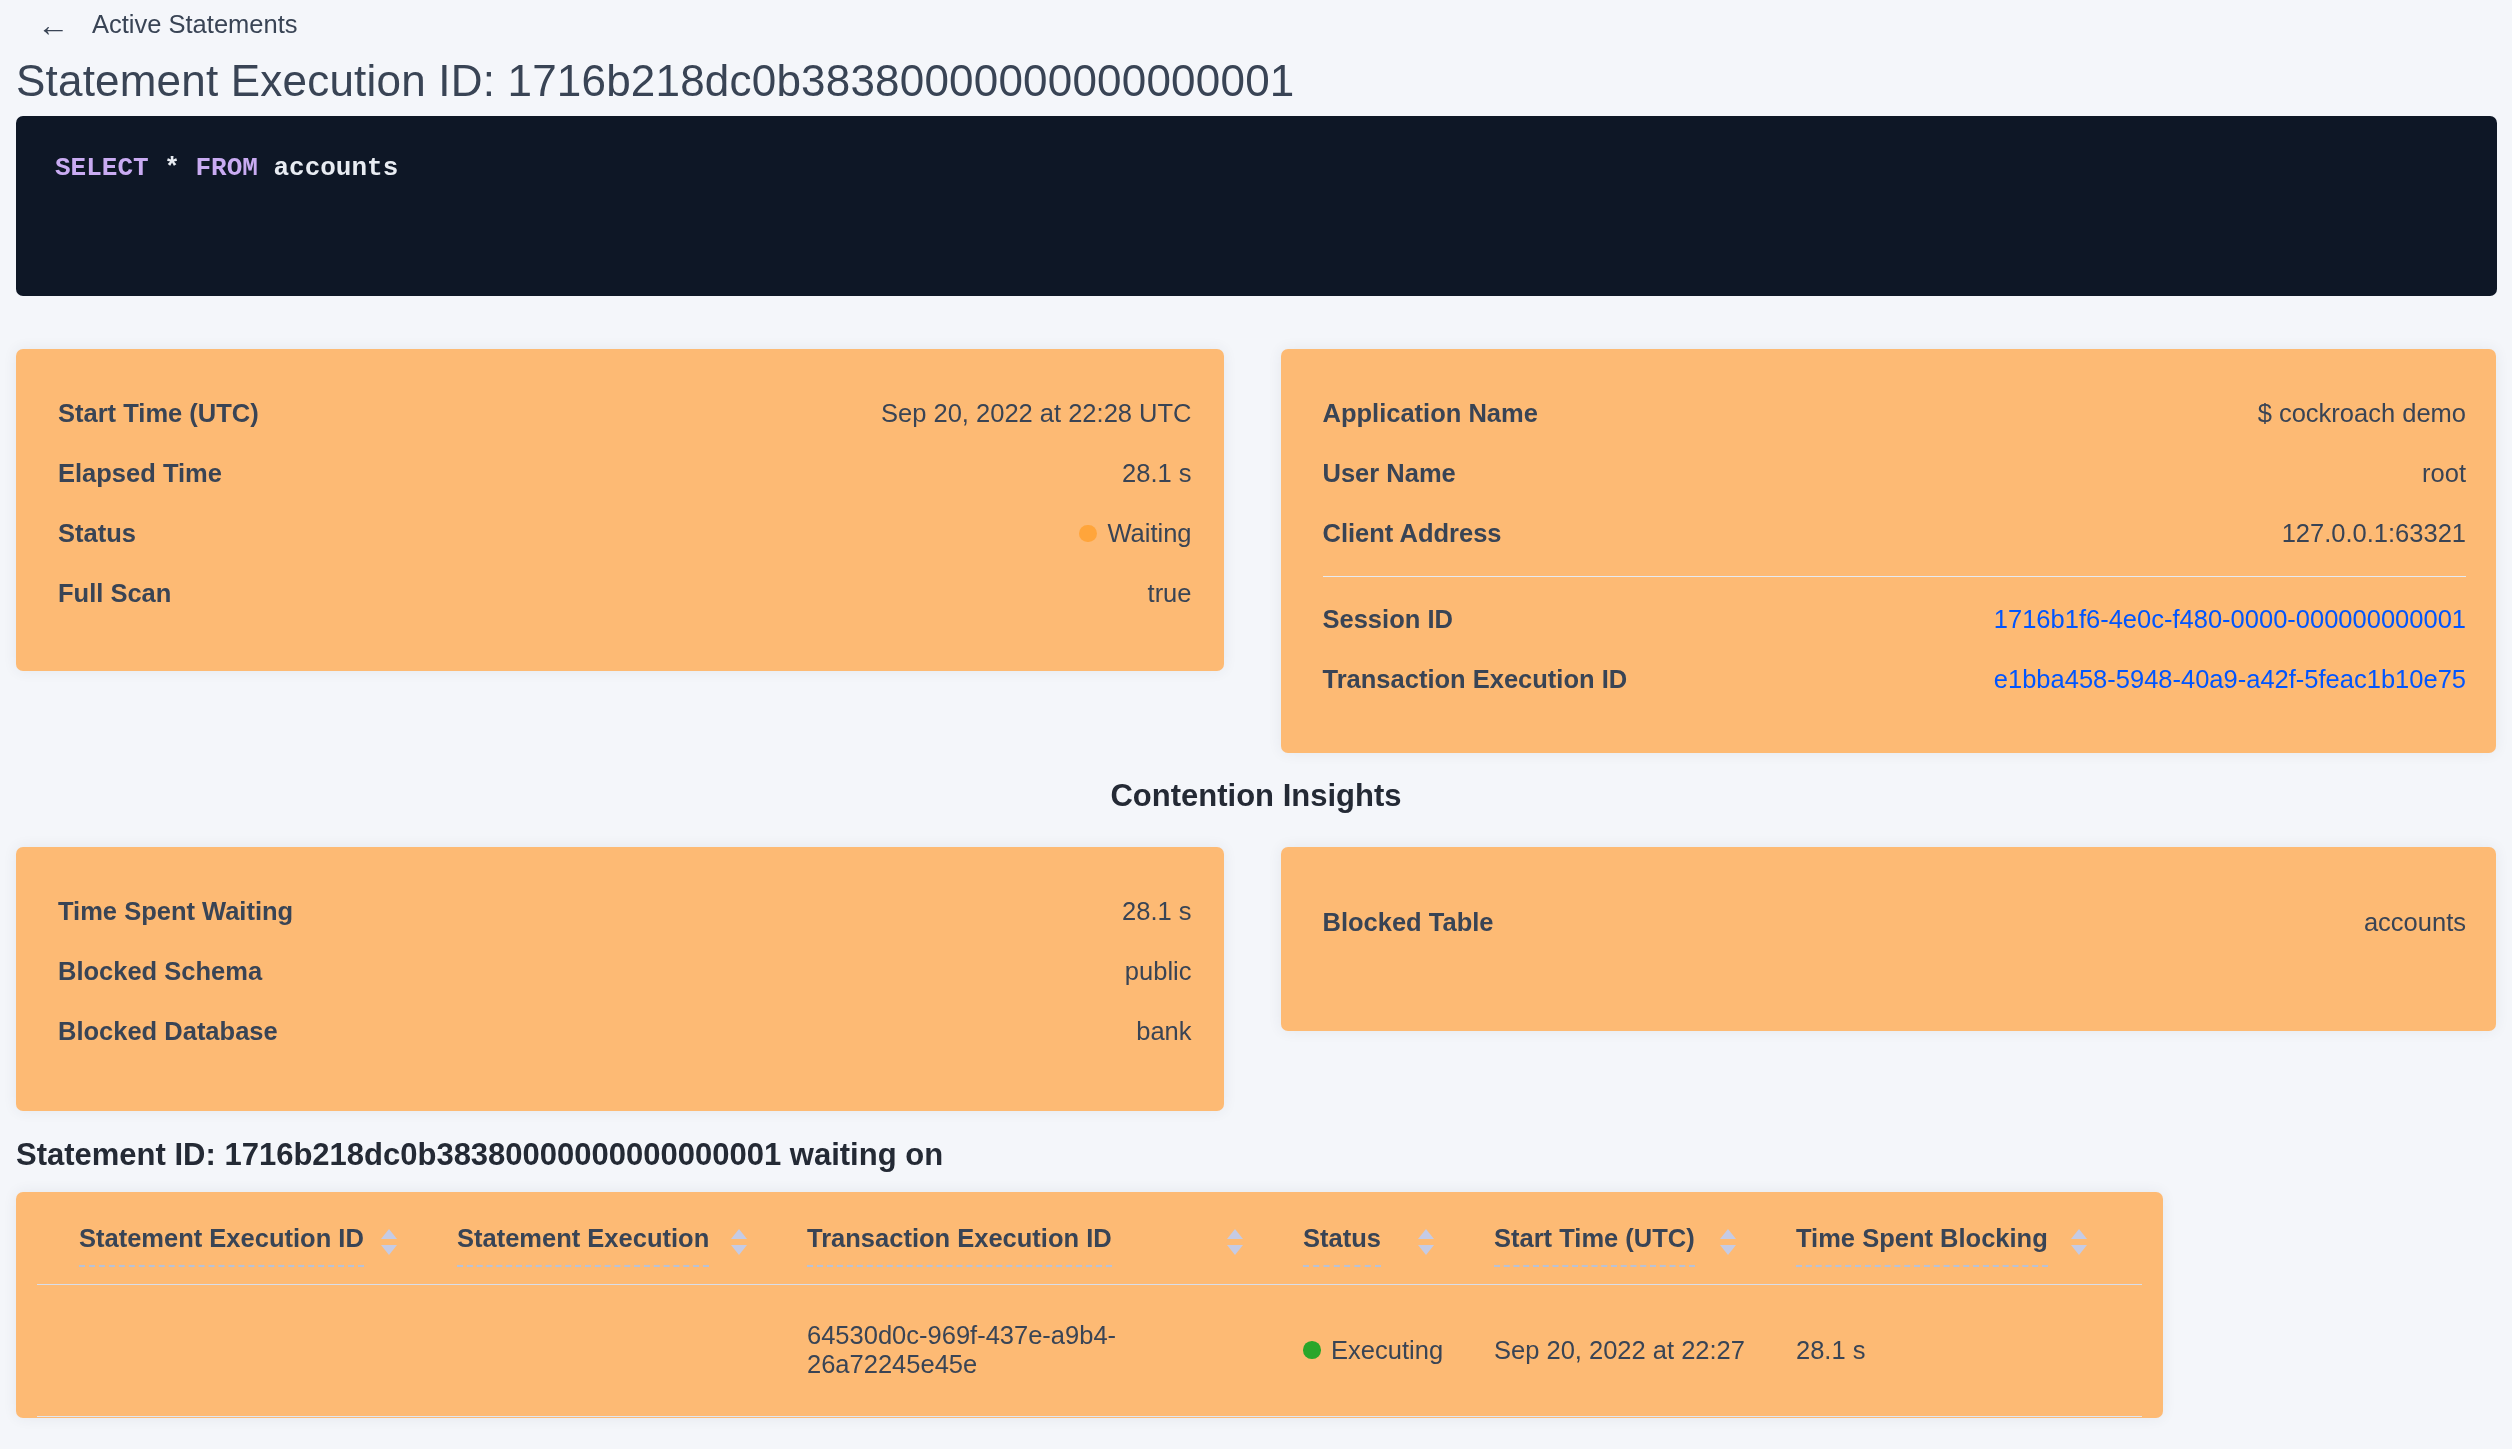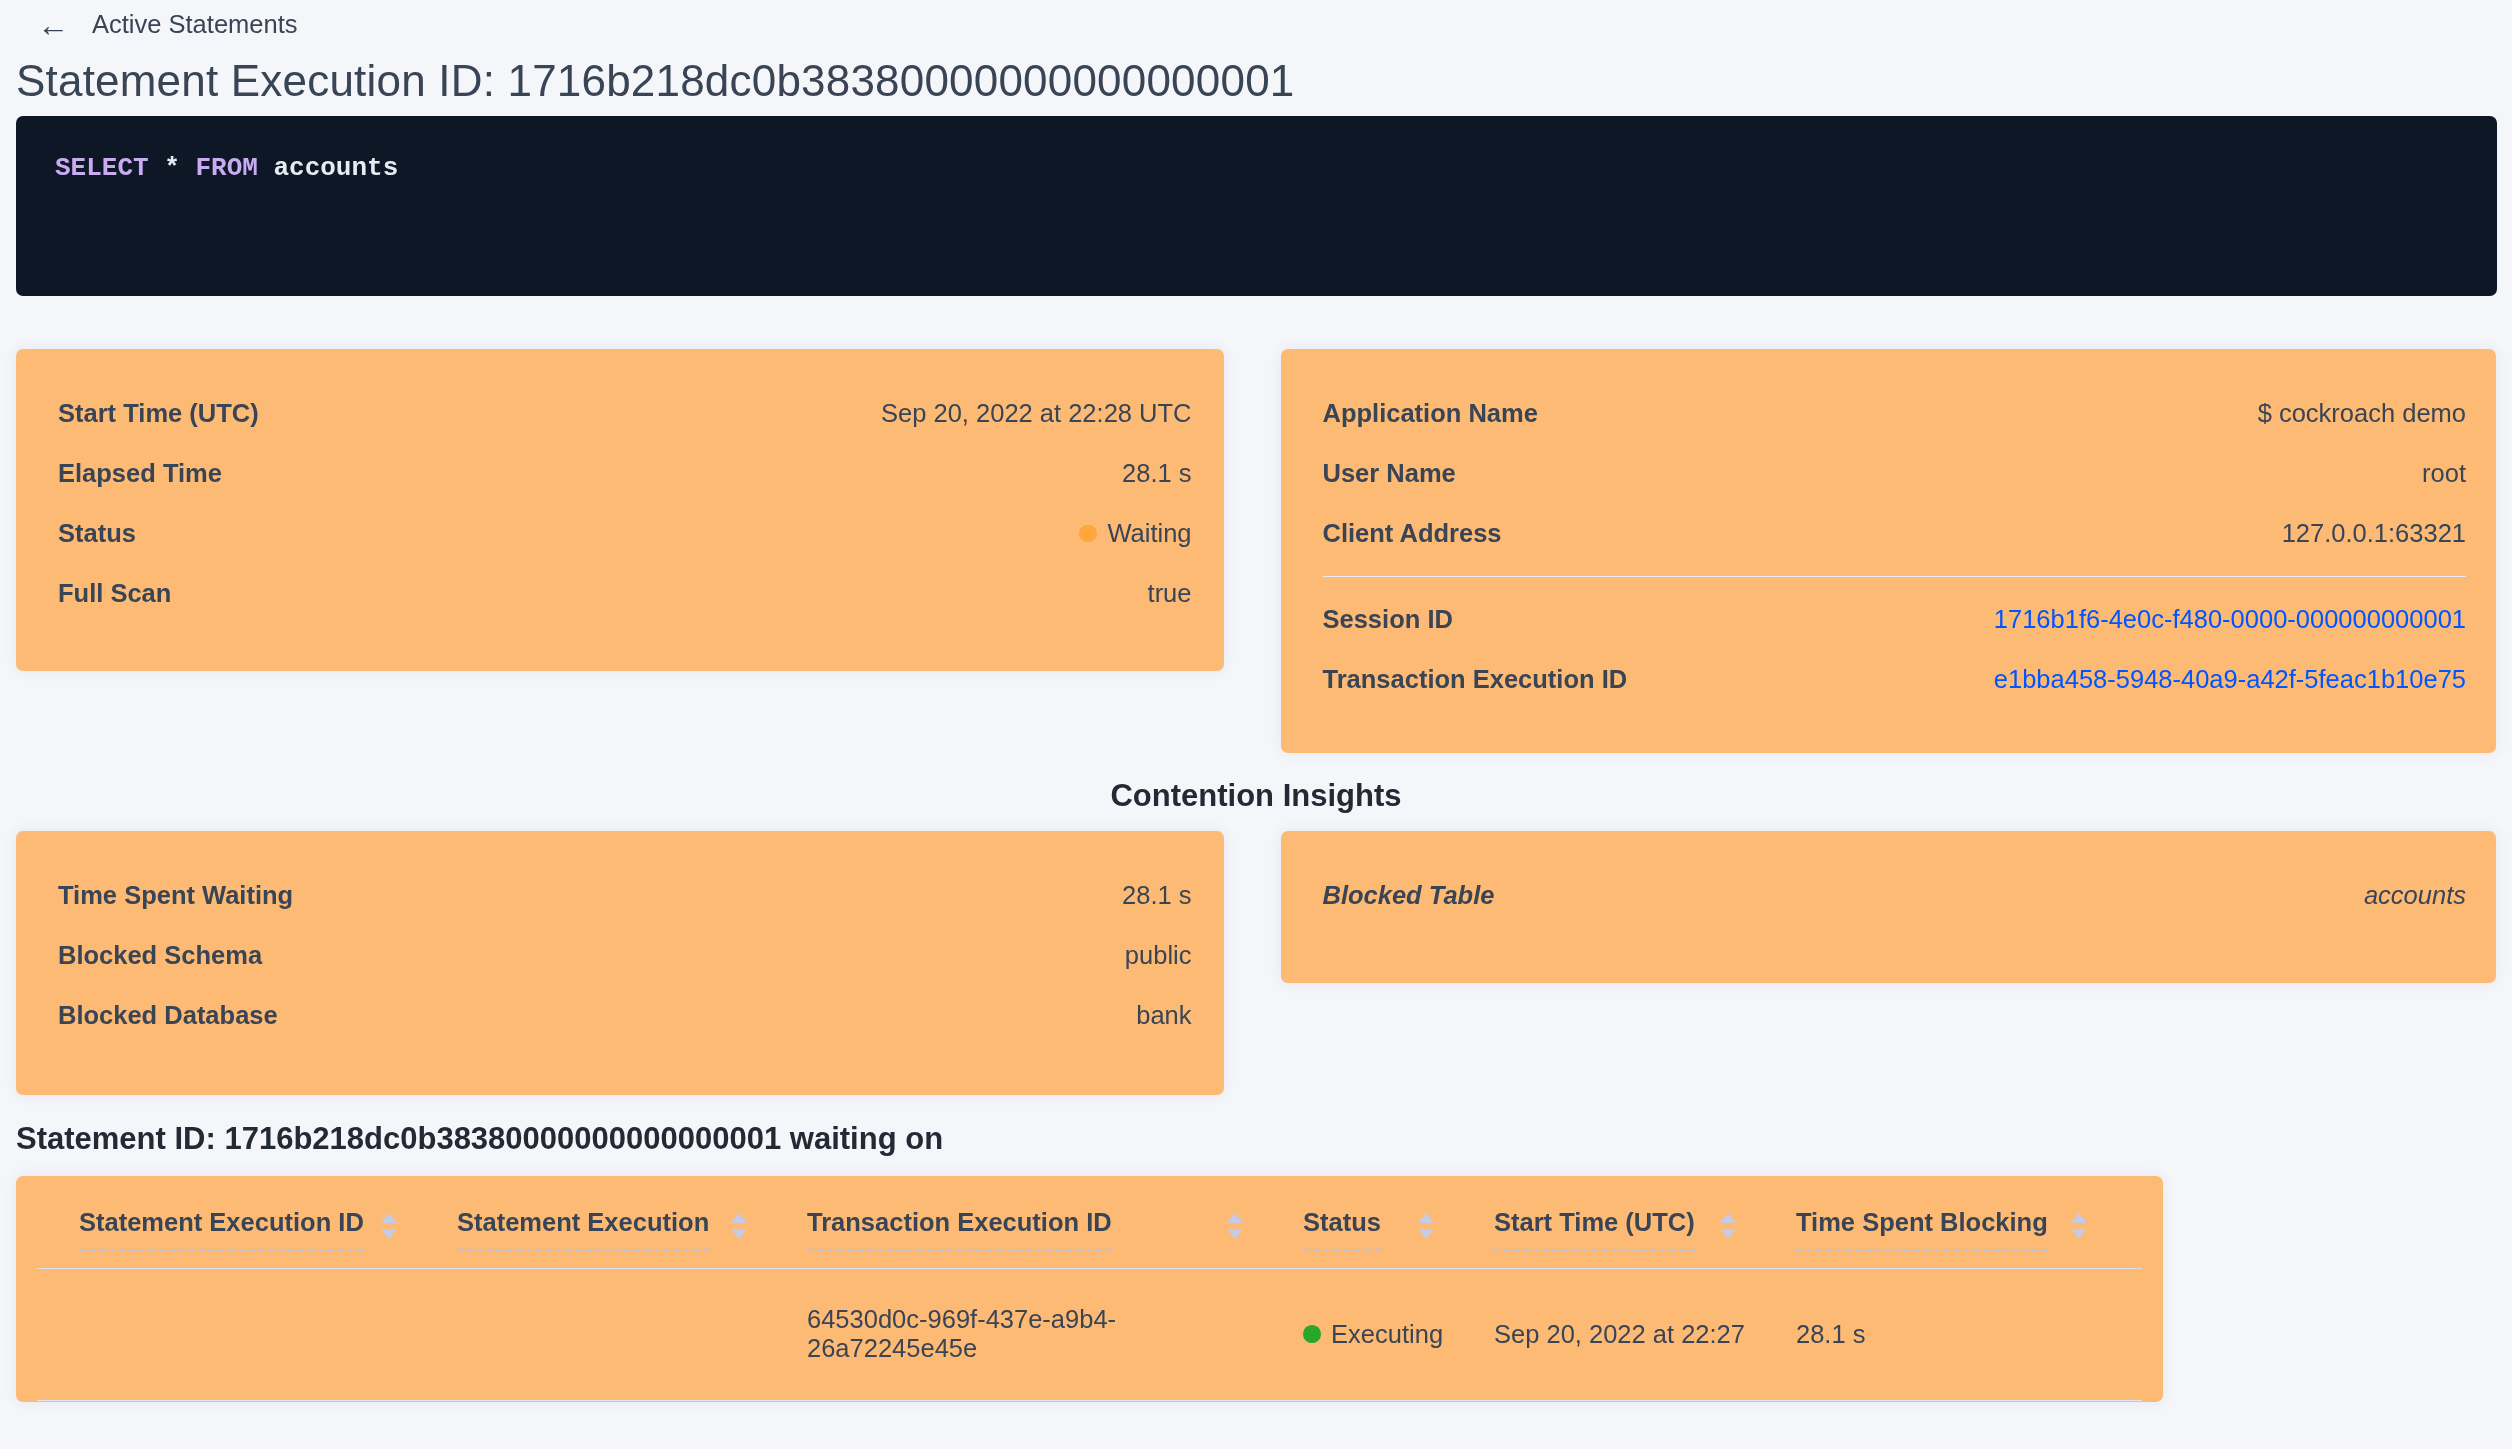--- a/index.html
+++ b/index.html
@@ -37,29 +37,29 @@
   .sql-line {
     font-family: "Liberation Mono", monospace;
     font-size: 26px; font-weight: 700; white-space: pre;
   }
   .tok-keyword { color: #c9abf2; }
   .tok-plain { color: #e8ecf2; }
 
   
   .cards-row { display: flex; gap: 57px; align-items: flex-start; }
   .row-overview { margin-top: 53px; }
-  .row-contention { margin-top: 16px; }
+  .row-contention { margin-top: 32px; }
   .card {
     background: #fdba74; border-radius: 7px;
     box-shadow: 0 0 14px rgba(50,65,90,0.08);
   }
   .card-overview-left  { width: 1208px; height: 322px; padding: 35px 32px 0 42px; }
   .card-overview-right { width: 1216px; height: 404px; padding: 35px 30px 0 42px; }
   .card-contention-left  { width: 1208px; height: 264px; padding: 35px 32px 0 42px; }
-  .card-contention-right { width: 1216px; height: 152px; padding: 35px 30px 0 42px; font-style: italic; }
+  .card-contention-right { width: 1216px; height: 184px; padding: 46px 30px 0 42px; }
 
   .kv-row {
     height: 60px; display: flex; align-items: center;
     justify-content: space-between; font-size: 25.5px;
   }
   .kv-label { font-weight: 700; color: #394455; }
   .kv-value { text-align: right; color: #394455; }
   .kv-value.link { color: #0055ff; cursor: pointer; }
   .card-divider { border: none; border-top: 1.8px solid #e7ebf2; margin: 12.3px 0; }
 

